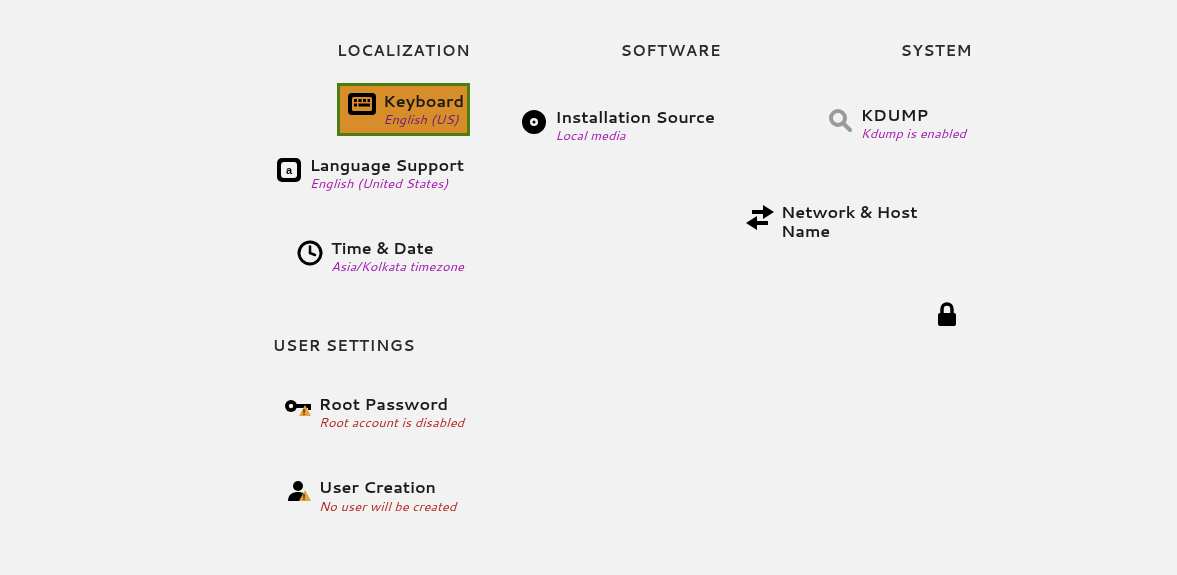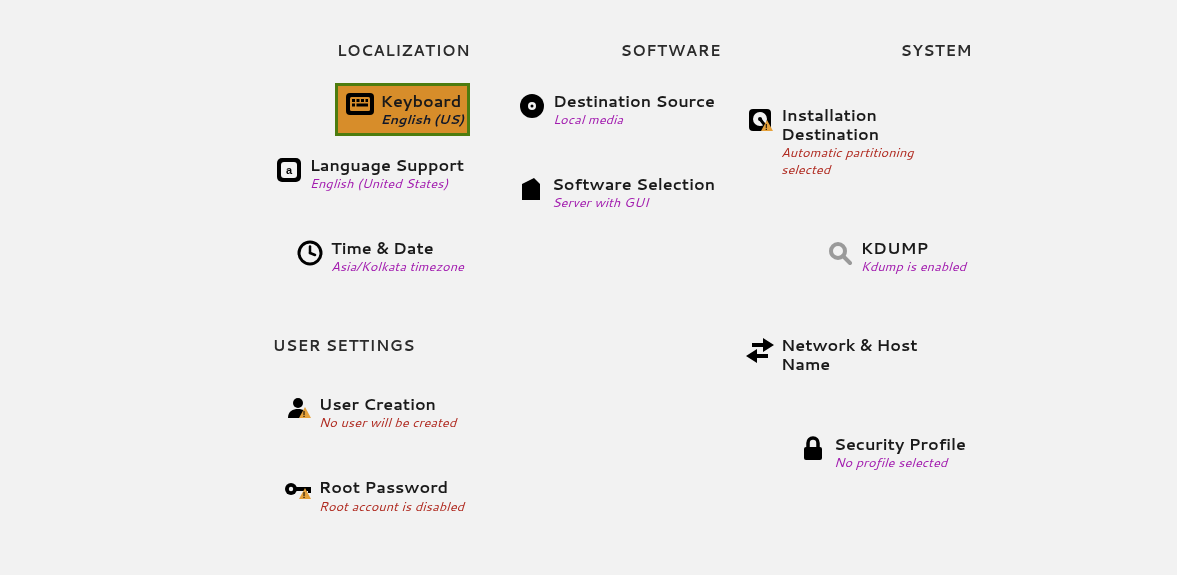--- a/index.html
+++ b/index.html
@@ -15,21 +15,21 @@
     display: flex;
     gap: 14px;
     flex-wrap: wrap;
   }
   .column {
     display: flex;
     flex-direction: column;
     align-items: flex-end;
   }
   .col1 { width: 237px; }
-  .col2 { width: 237px; }
+  .col2 { width: 237px; gap: 16px; }
   .col3 { width: 237px; gap: 14px; }
   .section-heading {
     font-size: 15px;
     font-weight: 700;
     color: #2b2b2b;
     letter-spacing: 0.5px;
     margin-bottom: 22px;
   }
   .spoke {
     display: flex;
@@ -63,21 +63,21 @@
     line-height: 1.2;
   }
   .spoke-status {
     font-size: 13px;
     font-style: italic;
     color: #a21caf;
     line-height: 1.3;
     margin-top: 1px;
   }
   .spoke-status.warn { color: #b02b21; }
-  .spoke.selected .spoke-status { color: #0f172a; font-weight: bold; }
+  .spoke.selected .spoke-status { color: #701a75; }
   .user-settings {
     margin-top: 22px;
   }
   .user-settings .section-heading {
     margin-bottom: 30px;
   }
   
   .warn-badge {
     width: 0; height: 0;
     border-left: 6px solid transparent;
@@ -148,103 +148,76 @@
         </svg>
       </div>
       <div class="text-wrap">
         <div class="spoke-title">Time &amp; Date</div>
         <div class="spoke-status">Asia/Kolkata timezone</div>
       </div>
     </div>
 
     <div class="user-settings">
       <div class="section-heading">USER SETTINGS</div>
-
-      <div class="spoke">
-        <div class="icon-wrap" style="position:relative;">
-          <svg width="24" height="24" viewBox="0 0 24 24">
-            <circle cx="12" cy="7" r="5" fill="#000"></circle>
-            <path d="M2,22 C2,15 7,13 12,13 C17,13 22,15 22,22 Z" fill="#000"></path>
-          </svg>
-          <div class="warn-badge" style="left:20px; top:13px;"></div>
-        </div>
-        <div class="text-wrap">
-          <div class="spoke-title">User Creation</div>
-          <div class="spoke-status warn">No user will be created</div>
-        </div>
-      </div>
 
       <div class="spoke">
         <div class="icon-wrap" style="position:relative;">
           <svg width="28" height="20" viewBox="0 0 28 20">
             <circle cx="7" cy="10" r="6" fill="#000"></circle>
             <circle cx="7" cy="10" r="2.2" fill="#f2f2f2"></circle>
             <rect x="12" y="8" width="14" height="4" fill="#000"></rect>
             <rect x="20" y="8" width="3" height="8" fill="#000"></rect>
             <rect x="24" y="8" width="3" height="6" fill="#000"></rect>
           </svg>
           <div class="warn-badge" style="left:20px; top:11px;"></div>
         </div>
         <div class="text-wrap">
           <div class="spoke-title">Root Password</div>
           <div class="spoke-status warn">Root account is disabled</div>
         </div>
       </div>
+
+      <div class="spoke">
+        <div class="icon-wrap" style="position:relative;">
+          <svg width="24" height="24" viewBox="0 0 24 24">
+            <circle cx="12" cy="7" r="5" fill="#000"></circle>
+            <path d="M2,22 C2,15 7,13 12,13 C17,13 22,15 22,22 Z" fill="#000"></path>
+          </svg>
+          <div class="warn-badge" style="left:20px; top:13px;"></div>
+        </div>
+        <div class="text-wrap">
+          <div class="spoke-title">User Creation</div>
+          <div class="spoke-status warn">No user will be created</div>
+        </div>
+      </div>
     </div>
   </div>
 
   <div class="column col2">
     <div class="section-heading">SOFTWARE</div>
 
     <div class="spoke">
       <div class="icon-wrap">
         <svg width="26" height="26" viewBox="0 0 26 26">
           <circle cx="13" cy="13" r="12" fill="#000"></circle>
           <circle cx="13" cy="13" r="4" fill="#f2f2f2"></circle>
           <circle cx="13" cy="13" r="1.5" fill="#000"></circle>
         </svg>
       </div>
       <div class="text-wrap">
-        <div class="spoke-title">Destination Source</div>
+        <div class="spoke-title">Installation Source</div>
         <div class="spoke-status">Local media</div>
       </div>
     </div>
 
-    <div class="spoke">
-      <div class="icon-wrap">
-        <svg width="24" height="26" viewBox="0 0 24 26">
-          <path d="M3,8 L3,24 L21,24 L21,8 L15,8 L15,2 L3,8 Z" fill="#000"></path>
-          <path d="M15,2 L21,8 L15,8 Z" fill="#000"></path>
-        </svg>
-      </div>
-      <div class="text-wrap">
-        <div class="spoke-title">Software Selection</div>
-        <div class="spoke-status">Server with GUI</div>
-      </div>
-    </div>
   </div>
 
   <div class="column col3">
     <div class="section-heading">SYSTEM</div>
 
-    <div class="spoke">
-      <div class="icon-wrap" style="position:relative;">
-        <svg width="26" height="26" viewBox="0 0 26 26">
-          <rect x="2" y="2" width="22" height="22" rx="4" fill="#000"></rect>
-          <circle cx="13" cy="12" r="7" fill="#f2f2f2"></circle>
-          <circle cx="13" cy="12" r="2" fill="#000"></circle>
-          <line x1="13" y1="12" x2="20" y2="21" stroke="#000" stroke-width="3"></line>
-        </svg>
-        <div class="warn-badge" style="left:20px; top:15px;"></div>
-      </div>
-      <div class="text-wrap">
-        <div class="spoke-title">Installation Destination</div>
-        <div class="spoke-status warn">Automatic partitioning selected</div>
-      </div>
-    </div>
 
     <div class="spoke">
       <div class="icon-wrap">
         <svg width="26" height="26" viewBox="0 0 26 26">
           <circle cx="11" cy="11" r="7" fill="none" stroke="#9a9a9a" stroke-width="4"></circle>
           <line x1="16" y1="16" x2="23" y2="23" stroke="#9a9a9a" stroke-width="4" stroke-linecap="round"></line>
         </svg>
       </div>
       <div class="text-wrap">
         <div class="spoke-title">KDUMP</div>
@@ -264,20 +237,16 @@
       </div>
     </div>
 
     <div class="spoke">
       <div class="icon-wrap">
         <svg width="24" height="26" viewBox="0 0 24 26">
           <rect x="3" y="11" width="18" height="13" rx="2" fill="#000"></rect>
           <path d="M7,11 L7,7 C7,4 9,2 12,2 C15,2 17,4 17,7 L17,11" fill="none" stroke="#000" stroke-width="3.5"></path>
         </svg>
       </div>
-      <div class="text-wrap">
-        <div class="spoke-title">Security Profile</div>
-        <div class="spoke-status">No profile selected</div>
-      </div>
     </div>
   </div>
 
 </div>
 
 </body></html>

